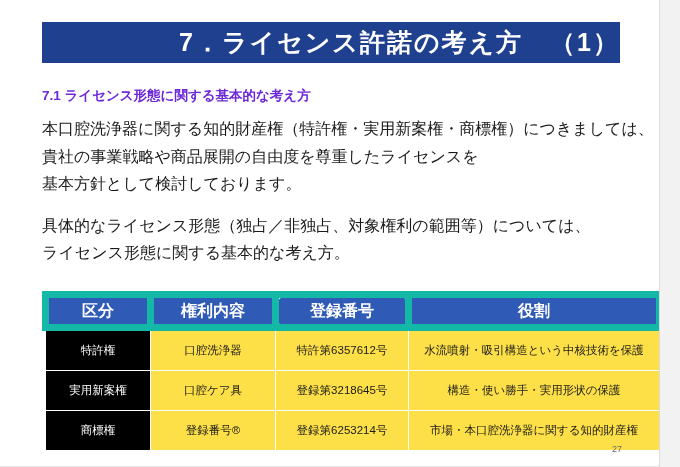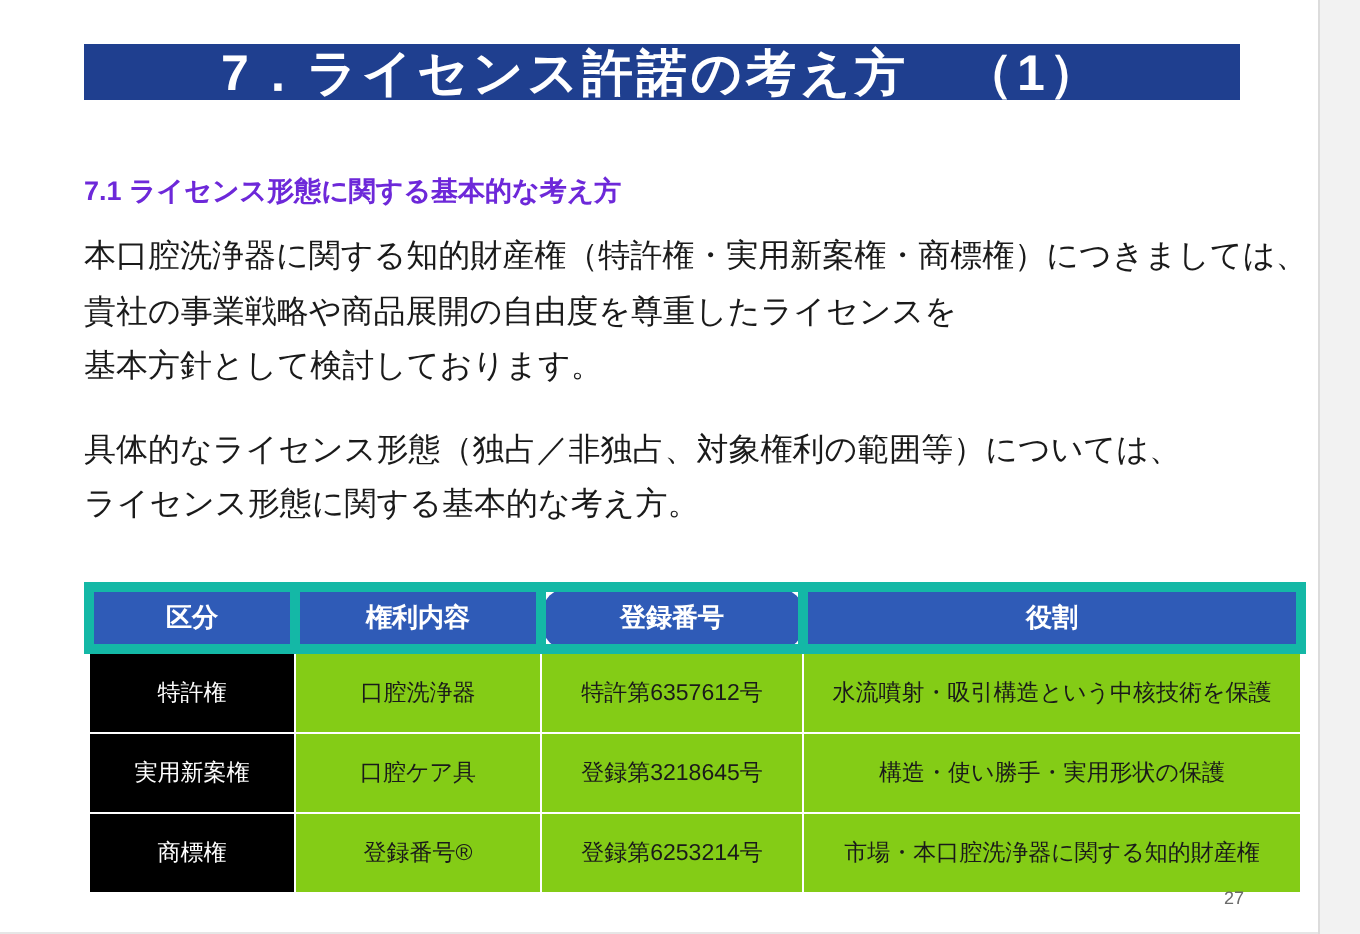--- a/index.html
+++ b/index.html
@@ -30,25 +30,25 @@
     width: 20px;
     height: 467px;
     background: #f2f2f2;
     border-left: 1px solid #dcdcdc;
   }
   .title-band {
     position: absolute;
     left: 42px;
     top: 22px;
     width: 578px;
-    height: 28px;
+    height: 41px;
     background: #1f3f8f;
     display: flex;
     align-items: center;
-    justify-content: center;
+    justify-content: flex-end;
   }
   .title-band .title-text {
     color: #ffffff;
     font-size: 25px;
     font-weight: bold;
     letter-spacing: 2px;
     white-space: pre;
   }
   .body-block {
     position: absolute;
@@ -80,34 +80,34 @@
     position: absolute;
     left: 42px;
     top: 291px;
     width: 578px;
     border-collapse: collapse;
     table-layout: fixed;
   }
   table.spec th {
     background: #2f5bb7;
     color: #ffffff;
-    font-size: 13px;
+    font-size: 16px;
     font-weight: bold;
     height: 24px;
-    border: 5px solid #14b8a6;
+    border: 7px solid #14b8a6;
     text-align: center;
     vertical-align: middle;
   }
   table.spec td {
     font-size: 11.5px;
     height: 37px;
     border: 1px solid #ffffff;
     text-align: center;
     vertical-align: middle;
-    background: #84cc16;
+    background: #fde047;
     color: #1a1a1a;
   }
   table.spec td.rowhead {
     background: #000000;
     color: #ffffff;
     font-weight: normal;
   }
   .col-1 { width: 96px; }
   .col-2 { width: 116px; }
   .col-3 { width: 124px; border-radius: 13px; }

